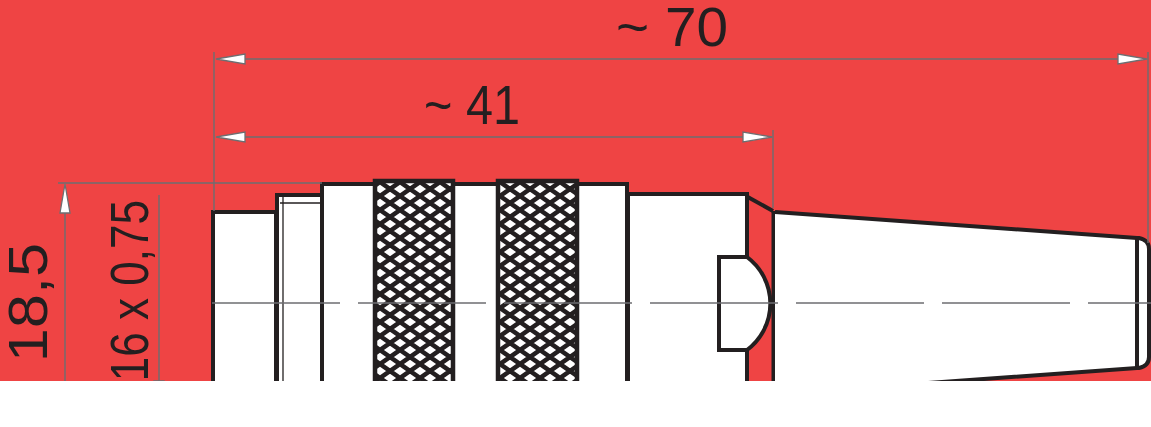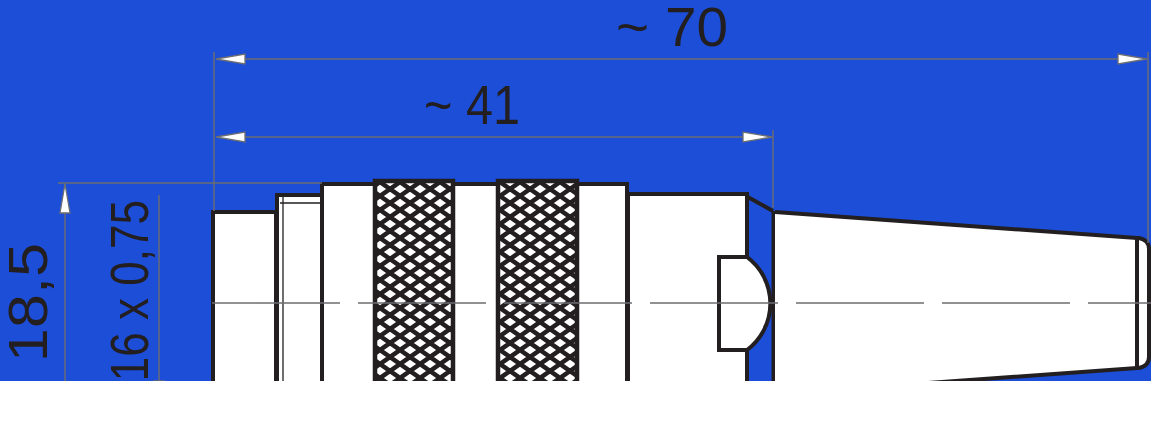--- a/index.html
+++ b/index.html
@@ -1,18 +1,18 @@
 <!DOCTYPE html>
 <html><head>
 <meta charset="utf-8">
 <style>
   html, body { margin: 0; padding: 0; background: #ffffff; }
   .canvas {
     width: 1151px; height: 381px;
-    background: #1d4ed8;
+    background: #ef4444;
     position: relative; overflow: hidden; text-align: right;
   }
   svg { display: block; }
   .part      { fill: #ffffff; stroke: #231f20; stroke-width: 4; stroke-linejoin: miter; }
   .thick     { stroke: #231f20; stroke-width: 4; fill: none; stroke-linecap: butt; }
   .thin-dark { stroke: #231f20; stroke-width: 1.3; fill: none; }
   .dim       { stroke: #6d6e71; stroke-width: 1.4; fill: none; }
   .arr       { fill: #ffffff; stroke: #6d6e71; stroke-width: 1.3; stroke-linejoin: miter; }
   .lbl {
     fill: #231f20;

